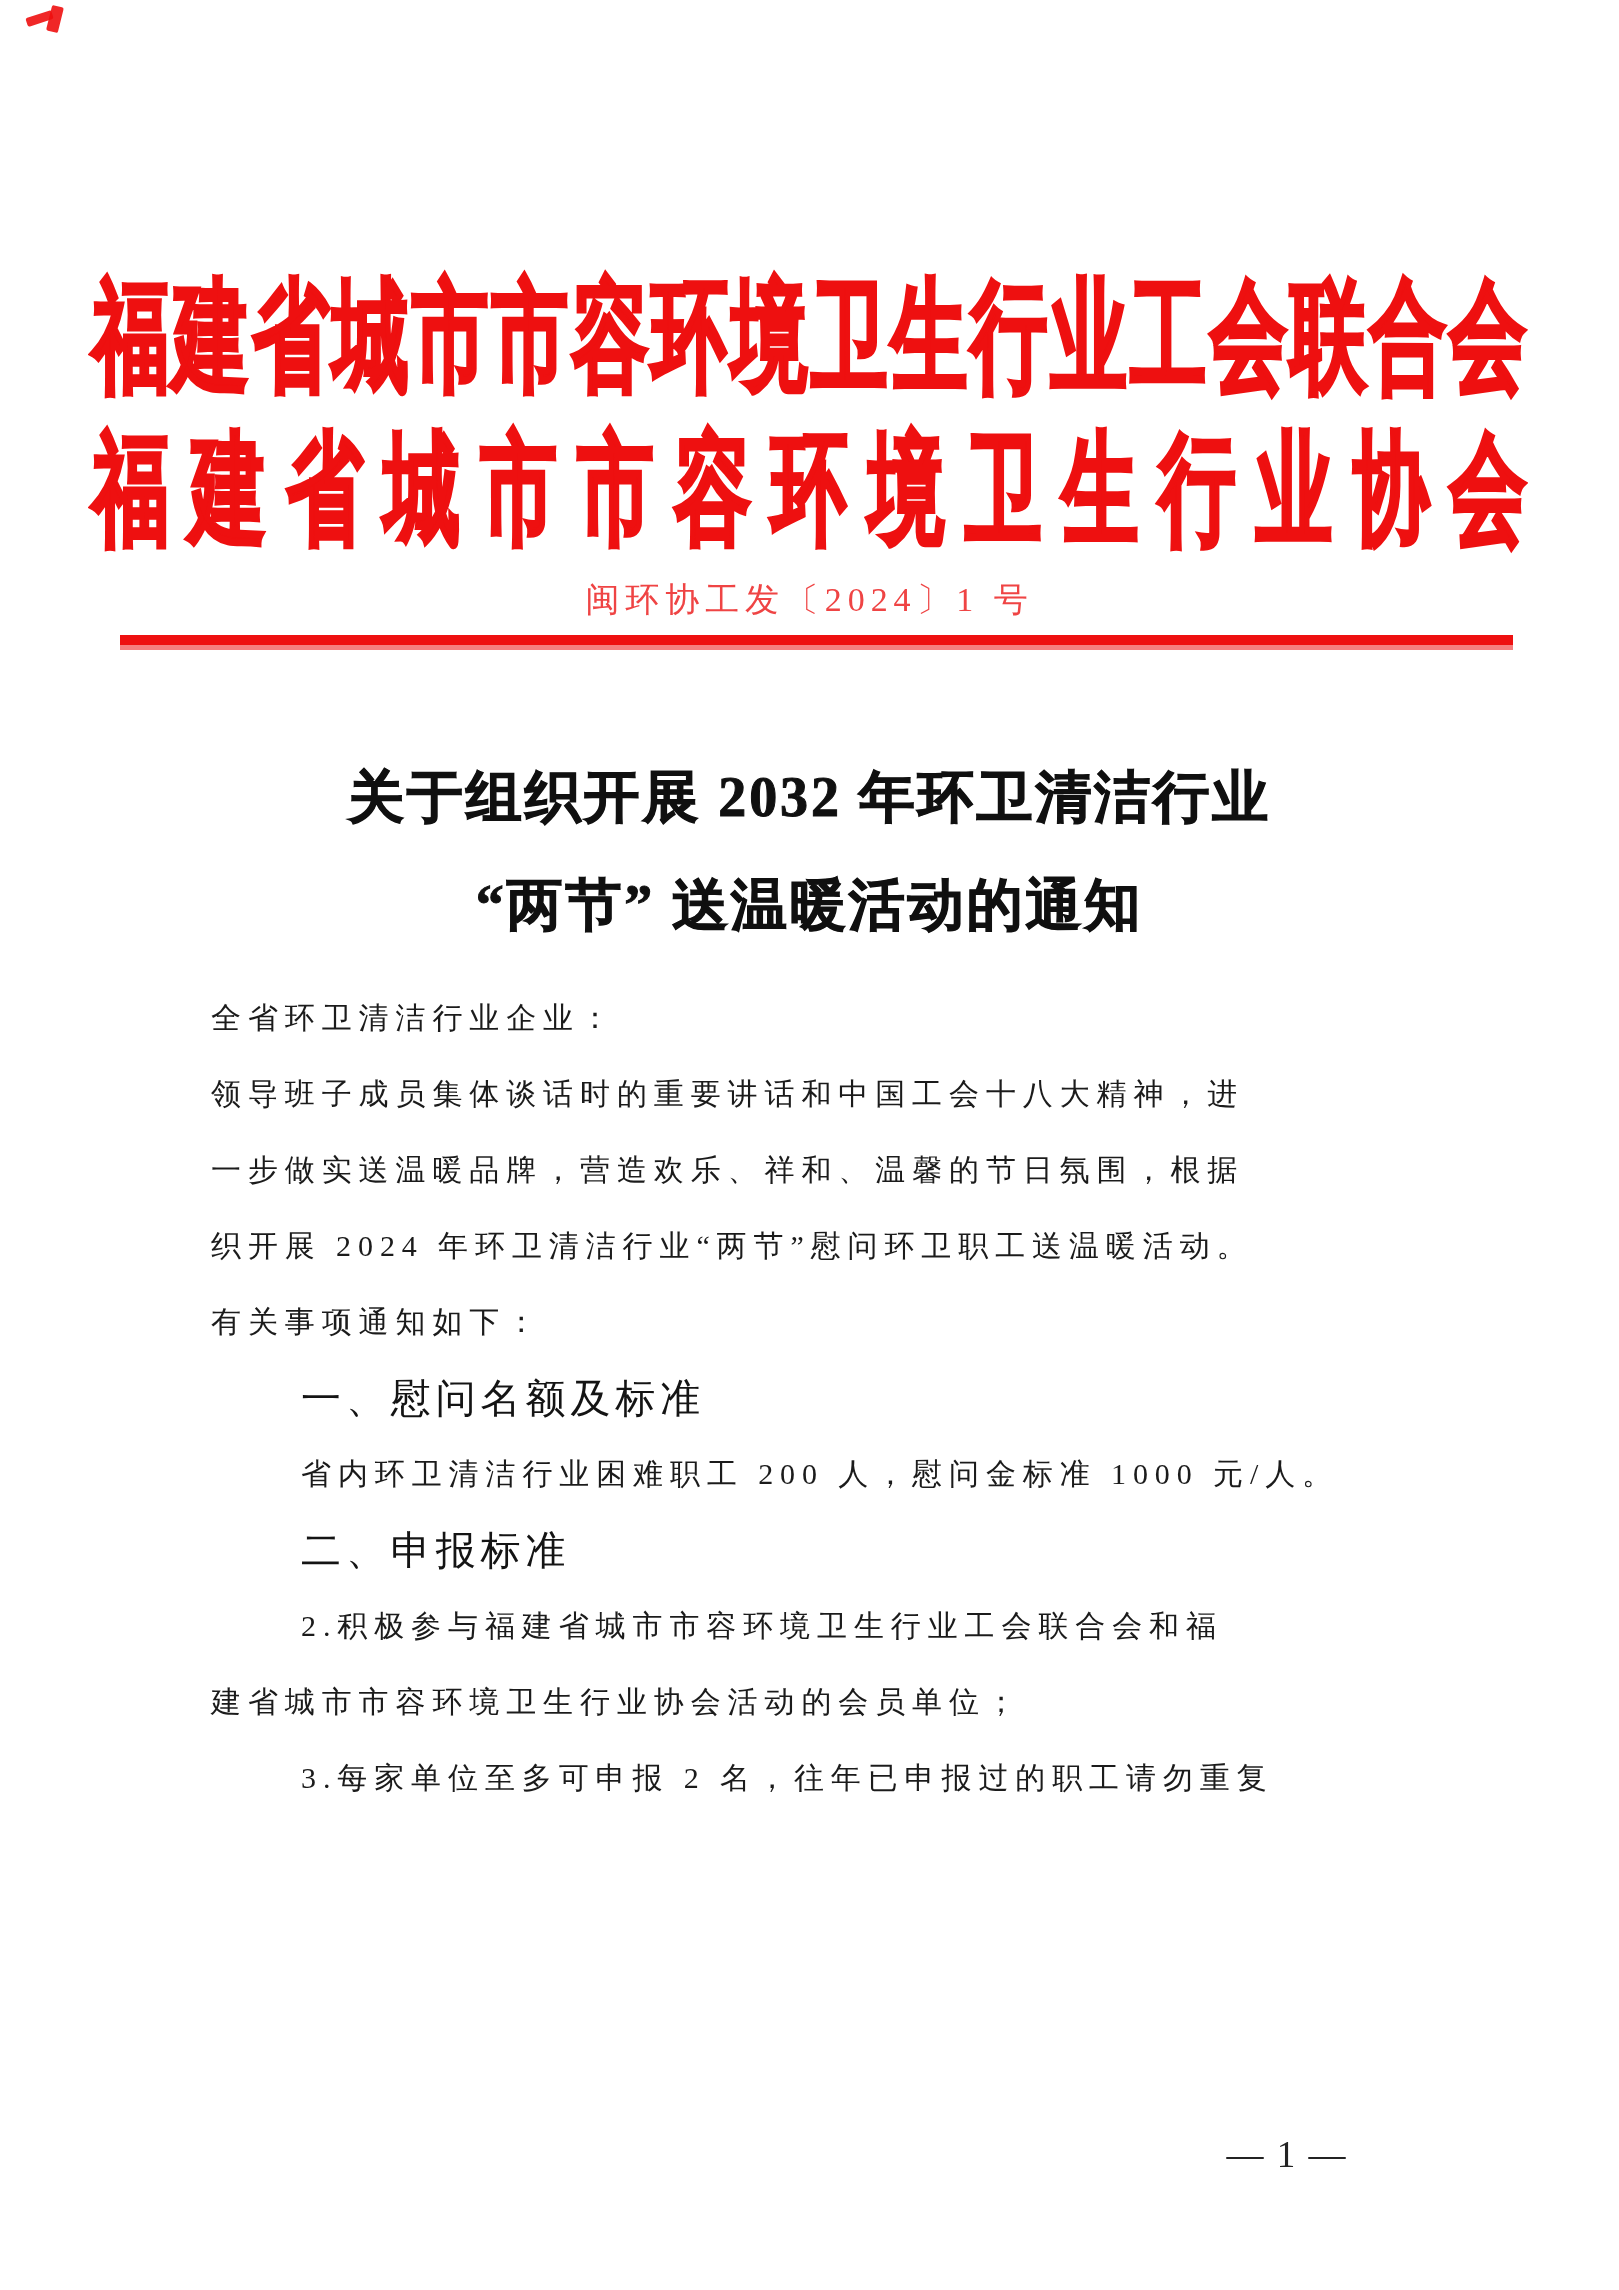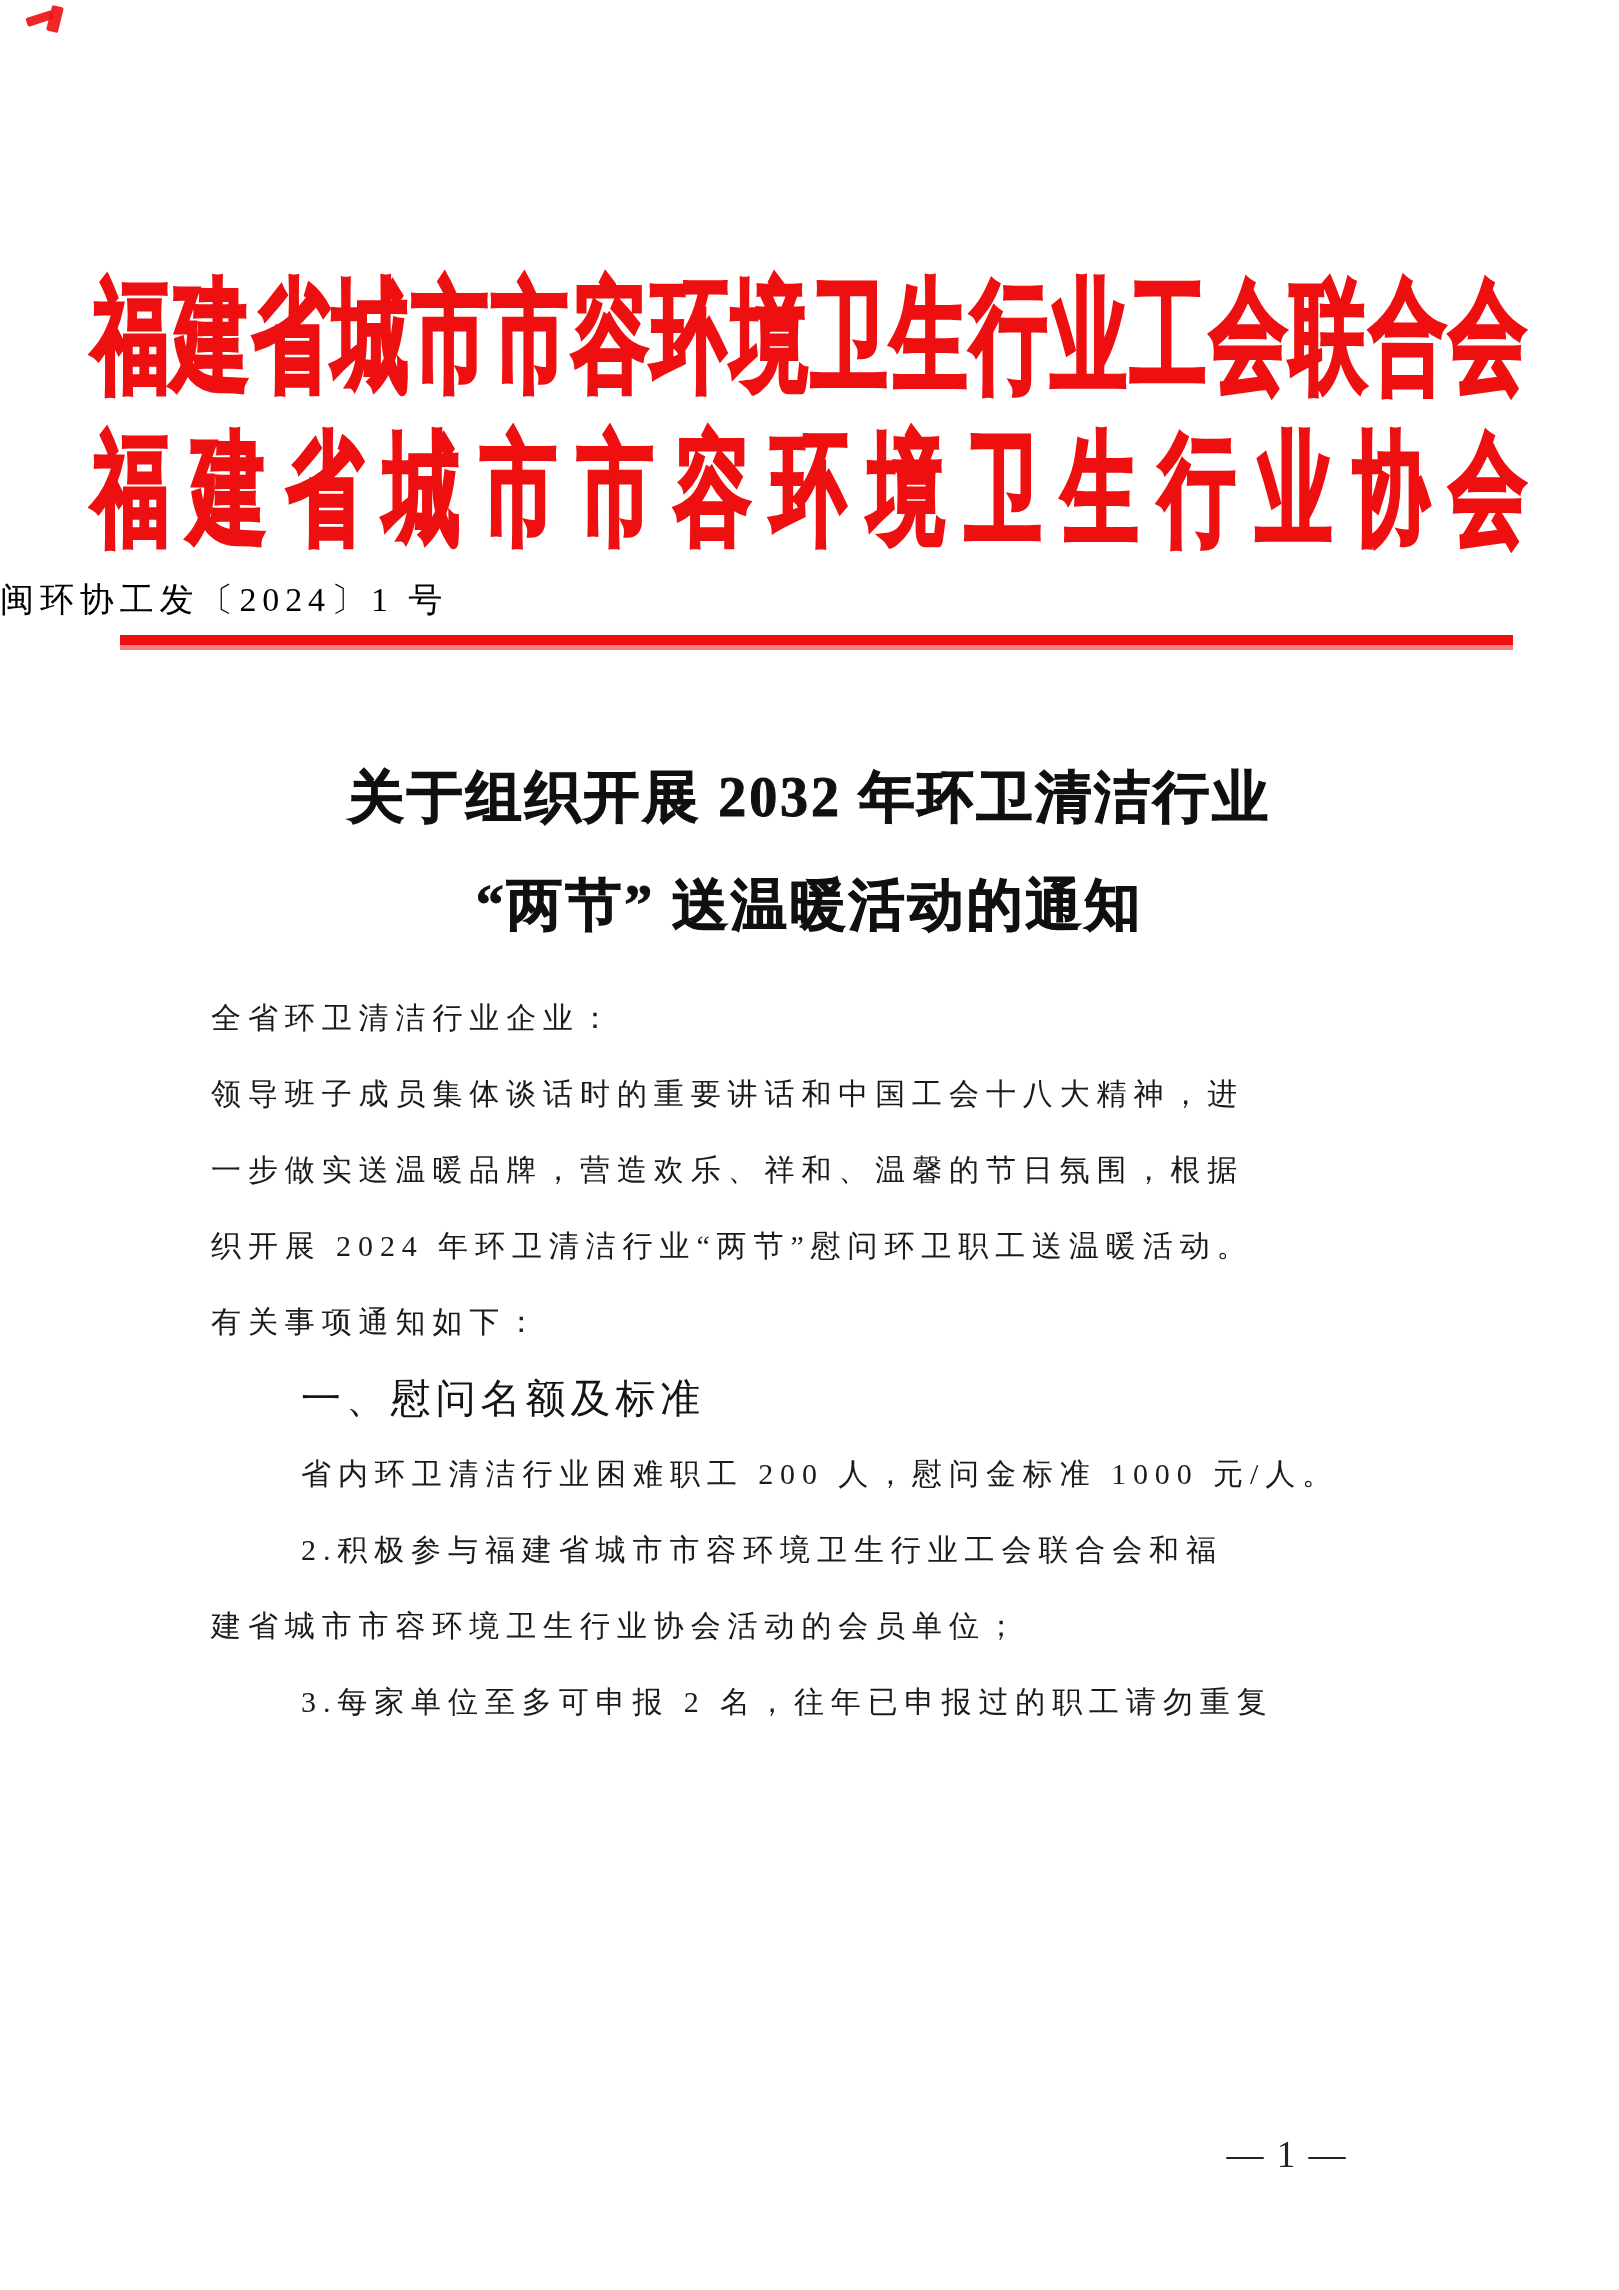--- a/index.html
+++ b/index.html
@@ -44,24 +44,24 @@
     white-space:nowrap;
   }
   .org-line-1{top:276px;}
   .org-line-2{top:429px;}
 
   .doc-number{
     position:absolute;
     top:578px;
     left:0;
     width:100%;
-    text-align:left;
+    text-align:center;
     font-size:34px;
     letter-spacing:5.9px;
-    color:#000000;
+    color:#ef4444;
     line-height:43px;
   }
 
   .red-divider{
     position:absolute;
     top:635px;
     left:120px;
     width:1393px;
     height:14.7px;
     background:linear-gradient(to bottom, var(--red) 0 66%, var(--red-light) 66% 100%);
@@ -175,20 +175,21 @@
   </div>
 
   <div class="doc-body">
       <div class="line">全省环卫清洁行业企业：</div>
       <div class="line">领导班子成员集体谈话时的重要讲话和中国工会十八大精神，进</div>
       <div class="line">一步做实送温暖品牌，营造欢乐、祥和、温馨的节日氛围，根据</div>
       <div class="line">织开展 2024 年环卫清洁行业“两节”慰问环卫职工送温暖活动。</div>
       <div class="line">有关事项通知如下：</div>
       <div class="line indent heading">一、慰问名额及标准</div>
       <div class="line indent">省内环卫清洁行业困难职工 200 人，慰问金标准 1000 元/人。</div>
+      <div class="line indent heading">二、申报标准</div>
       <div class="line indent">2.积极参与福建省城市市容环境卫生行业工会联合会和福</div>
       <div class="line">建省城市市容环境卫生行业协会活动的会员单位；</div>
       <div class="line indent">3.每家单位至多可申报 2 名，往年已申报过的职工请勿重复</div>
     </div>
 
   <div class="page-number">— 1 —</div>
 
 </div>
 
 

